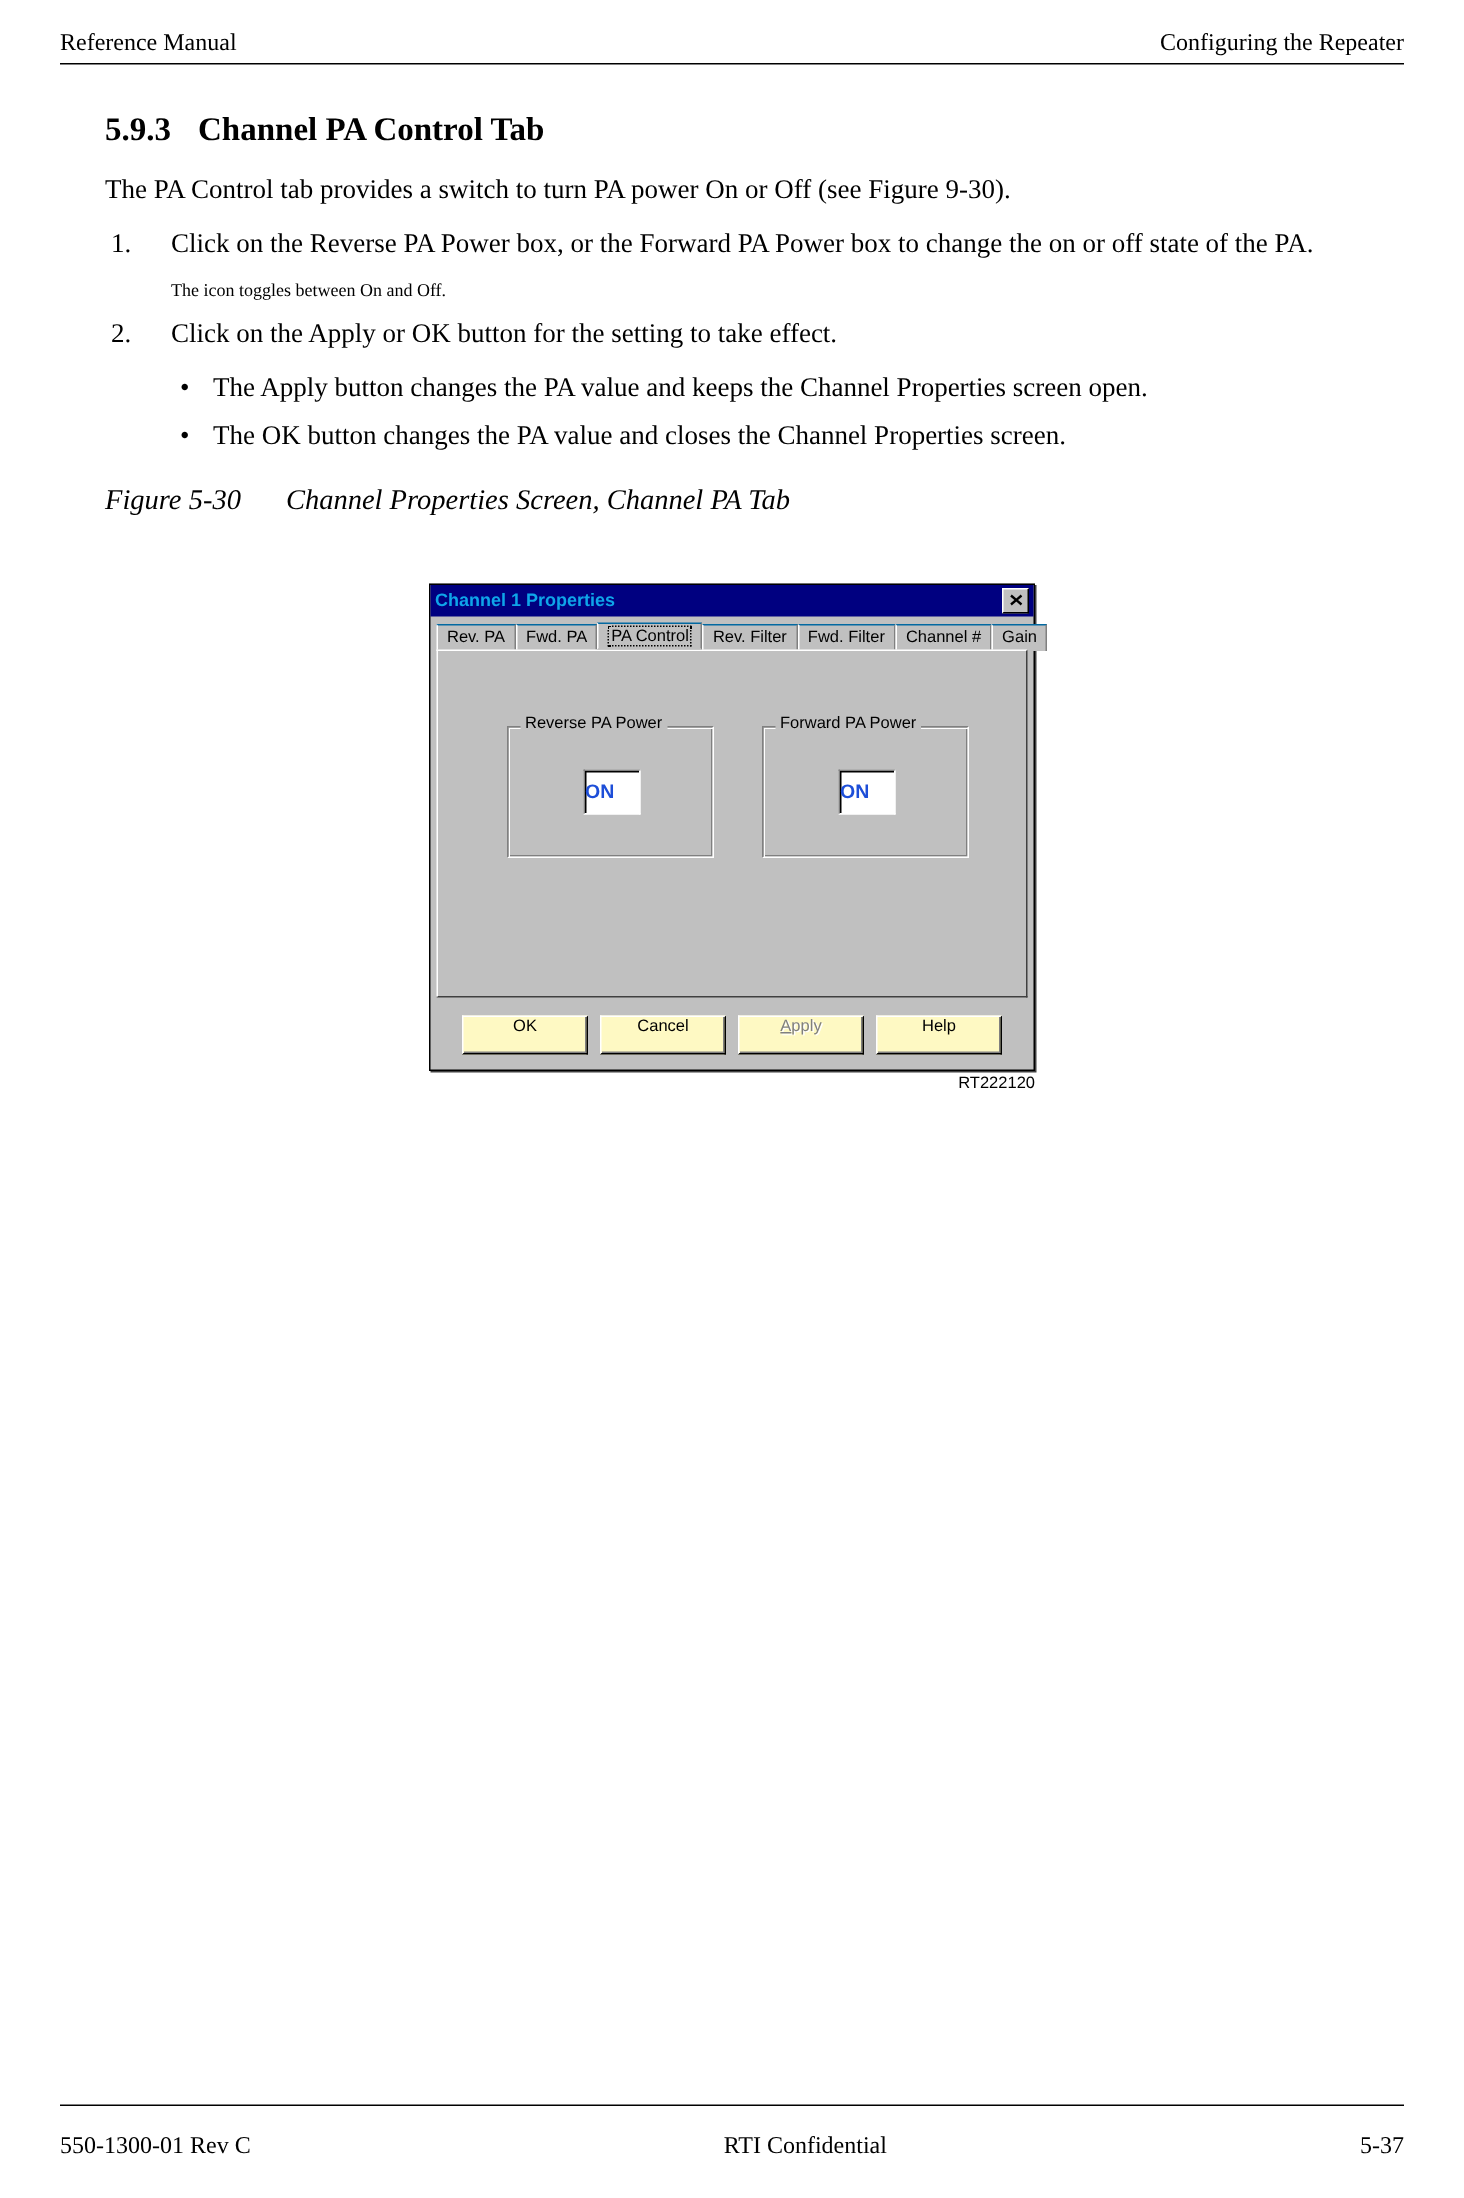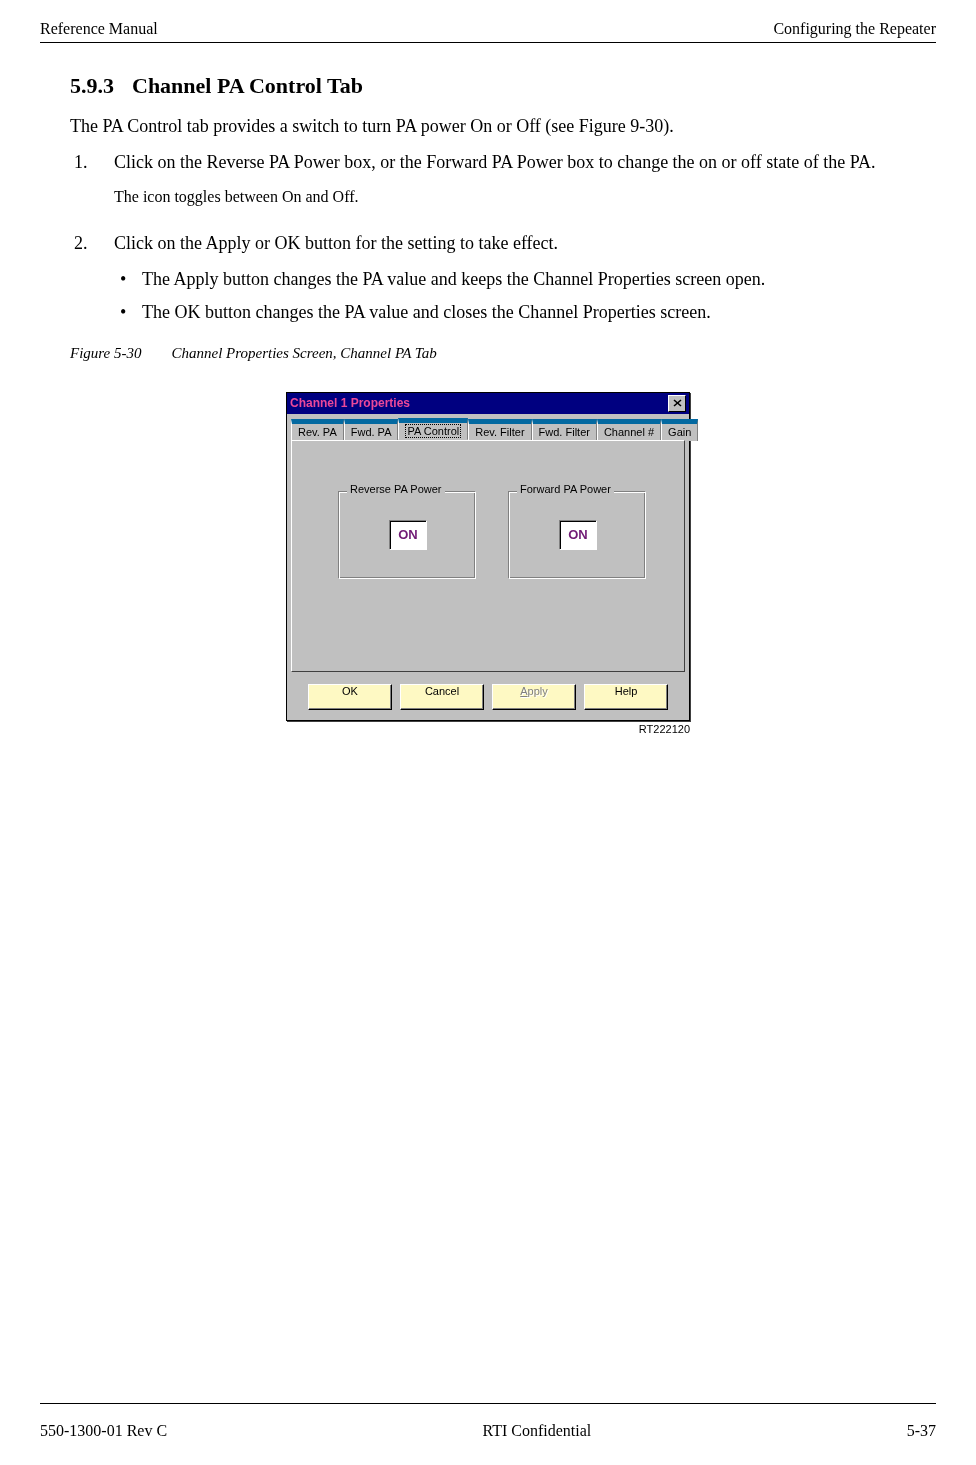--- a/index.html
+++ b/index.html
@@ -54,24 +54,24 @@
     padding-left: 44px;
     position: relative;
     margin-bottom: 6px;
   }
   .numlist li .marker {
     position: absolute;
     left: 4px;
     top: 0;
   }
   .sub-para {
-    font-size: 16px;
+    font-size: 12px;
     line-height: 1.45;
     padding-left: 44px;
-    margin-bottom: 22px;
+    margin-bottom: 6px;
   }
   .bullets {
     list-style: none;
     padding: 0;
     margin: 0 0 10px 0;
   }
   .bullets li {
     font-size: 18px;
     line-height: 1.45;
     padding-left: 72px;
@@ -79,22 +79,22 @@
     margin-bottom: 6px;
   }
   .bullets li::before {
     content: "•";
     position: absolute;
     left: 50px;
     top: 0;
   }
   .figure-caption {
     font-style: italic;
-    font-size: 15px;
-    margin: 20px 0 30px 0;
+    font-size: 19px;
+    margin: 20px 0 44px 0;
   }
   .figure-caption .fignum {
     margin-right: 30px;
   }
   .figure-area {
     display: flex;
     justify-content: center;
     margin-top: 25px;
   }
   .figure-wrap {
@@ -107,21 +107,21 @@
   .dialog {
     width: 402px;
     border: 1px solid #000;
     background: #c0c0c0;
     font-family: "MS Sans Serif", Tahoma, Arial, sans-serif;
     font-size: 12px;
     box-shadow: 1px 1px 0 #404040;
   }
   .dialog-title {
     background: #000080;
-    color: #ec4899;
+    color: #0ea5e9;
     display: flex;
     justify-content: space-between;
     align-items: center;
     padding: 2px 3px;
     font-weight: bold;
     font-size: 12px;
   }
   .close-btn {
     width: 16px;
     height: 15px;
@@ -140,21 +140,21 @@
     line-height: 1;
   }
   .close-btn svg { display:block; }
   .tabs-row {
     display: flex;
     padding: 4px 4px 0 4px;
     gap: 0;
   }
   .tab {
     background: #c0c0c0;
-    border-top: 5px solid #0369a1;
+    border-top: 1px solid #0369a1;
     border-left: 1px solid #fff;
     border-right: 1px solid #808080;
     border-bottom: none;
     padding: 2px 6px;
     font-size: 11px;
     position: relative;
     top: 1px;
     white-space: nowrap;
   }
   .tab.active {
@@ -201,22 +201,21 @@
     width: 36px;
     height: 28px;
     border-top: 1px solid #808080;
     border-left: 1px solid #808080;
     border-right: 1px solid #fff;
     border-bottom: 1px solid #fff;
     background: #fff;
     box-shadow: inset 1px 1px 0 #000;
     display: flex;
     align-items: center;
-    justify-content: center;
-    color: #701a75;
+    color: #1d4ed8;
     font-weight: bold;
     font-size: 13px;
     position: absolute;
     left: 50px;
     top: 28px;
     font-family: Arial, sans-serif;
   }
   .buttons-row {
     display: flex;
     justify-content: center;

